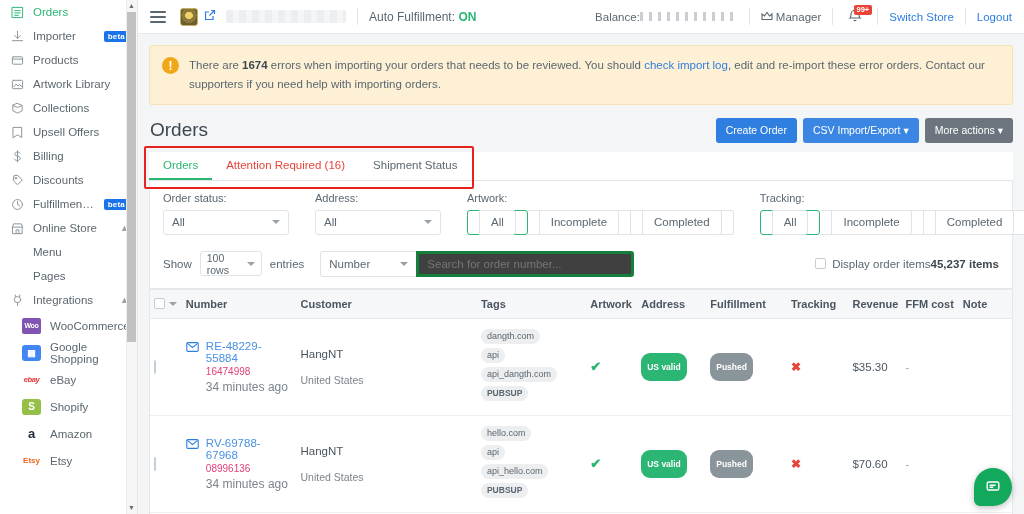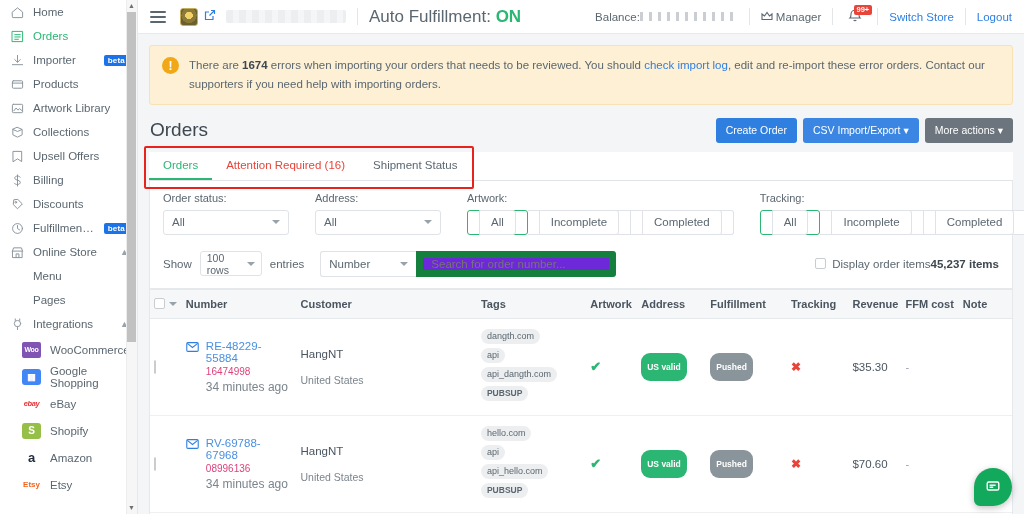--- a/index.html
+++ b/index.html
@@ -95,21 +95,21 @@
     background: radial-gradient(circle at 50% 40%, #f2d16b 0 30%, #8a7a3a 31% 60%, #6d5f2d 61% 100%);
     border: 1px solid #c4ad5e; margin-right: 6px;
   }
   .ext-ico { color:#2f7fe0; cursor:pointer; margin-right:10px; }
   .redact {
     width: 120px; height: 13px;
     background: repeating-linear-gradient(90deg,#e9ebee 0 7px,#f3f4f6 7px 13px);
     border-radius: 2px; opacity:.85;
   }
   .vdiv { width:1px; height:17px; background:#e3e6e9; margin: 0 11px; }
-  .autofill { font-size: 17px; color:#5b6770; white-space:nowrap; }
+  .autofill { font-size: 12px; color:#5b6770; white-space:nowrap; }
   .autofill b { color:#2bb673; font-weight: bold; }
   .spacer { flex: 1 1 auto; }
   .bal-label { font-size: 11.5px; color:#5b6770; }
   .bal-redact {
     width: 98px; height: 9px;
     background: repeating-linear-gradient(90deg,#b9bec4 0 3px,transparent 3px 9px);
     opacity:.75;
   }
   .mgr { display:flex; align-items:center; gap:3px; font-size:11.5px; color:#5b6770; cursor:pointer; white-space:nowrap;}
   .bell-wrap { position:relative; width:22px; height:22px; cursor:pointer; display:flex; align-items:center; justify-content:center; }
@@ -191,22 +191,22 @@
     width:62px;height:25px;border:1px solid #dfe3e7;border-radius:3px;background:#fff;
     display:flex;align-items:center;justify-content:space-between;padding:0 6px;
     font-size:10.5px;color:#5b6770;cursor:pointer;margin:0 8px;
   }
   .num-sel {
     width:96px;height:26px;border:1px solid #dfe3e7;border-right:none;border-radius:3px 0 0 3px;
     background:#fff;display:flex;align-items:center;justify-content:space-between;padding:0 8px;
     font-size:11.5px;color:#5b6770;cursor:pointer;
   }
   .srch {
-    width:200px;height:26px;border:7px solid #15803d;border-radius:0 3px 3px 0;
-    padding:0 8px;font-size:11.5px;color:#a4acb3;outline:none;background:#6d28d9;
+    width:218px;height:26px;border:3px solid #15803d;border-radius:0 3px 3px 0;
+    padding:0 8px;font-size:11.5px;color:#a4acb3;outline:none;background:#404040;
     font-family:"Liberation Sans",sans-serif;
   }
   .cbox { width:11px;height:11px;border:1px solid #c8cdd2;border-radius:2px;background:#fff;cursor:pointer;flex:0 0 11px;}
   .items-ct { font-size:11.5px; font-weight:bold; color:#3d4750; }
 
   
   .tbl-wrap { border:1px solid #e6e9ec; border-top:none; background:#fff; overflow:hidden; }
   table { width:100%; border-collapse:collapse; table-layout:fixed; }
   thead th {
     background:#f6f7f9; font-size:11px; color:#4a5560; font-weight:bold;
@@ -246,28 +246,20 @@
     box-shadow:0 2px 7px rgba(0,0,0,.25); cursor:pointer;
   }
 </style>
 </head>
 <body>
 
 <div class="app">
 
   <nav class="sidebar">
     <div id="side-main">
-        <div class="side-item">
-          <span class="side-ico">
-            <svg width="13" height="13" viewBox="0 0 14 14" fill="none" stroke="currentColor" stroke-width="1.05" stroke-linejoin="round" stroke-linecap="round">
-              <path d="M1.5 6.5L7 2l5.5 4.5V12a.5.5 0 01-.5.5H2a.5.5 0 01-.5-.5z"></path>
-            </svg>
-          </span>
-          <span class="side-label">Home</span>
-        </div>
         <div class="side-item active">
           <span class="side-ico" style="color:#2bb673">
             <svg width="13" height="13" viewBox="0 0 14 14" fill="none" stroke="currentColor" stroke-width="1.05" stroke-linejoin="round" stroke-linecap="round">
               <path d="M1.5 1.5h11v11h-11z"></path>
               <path d="M4 5h6M4 7.5h6M4 10h4"></path>
             </svg>
           </span>
           <span class="side-label">Orders</span>
         </div>
         <div class="side-item">

